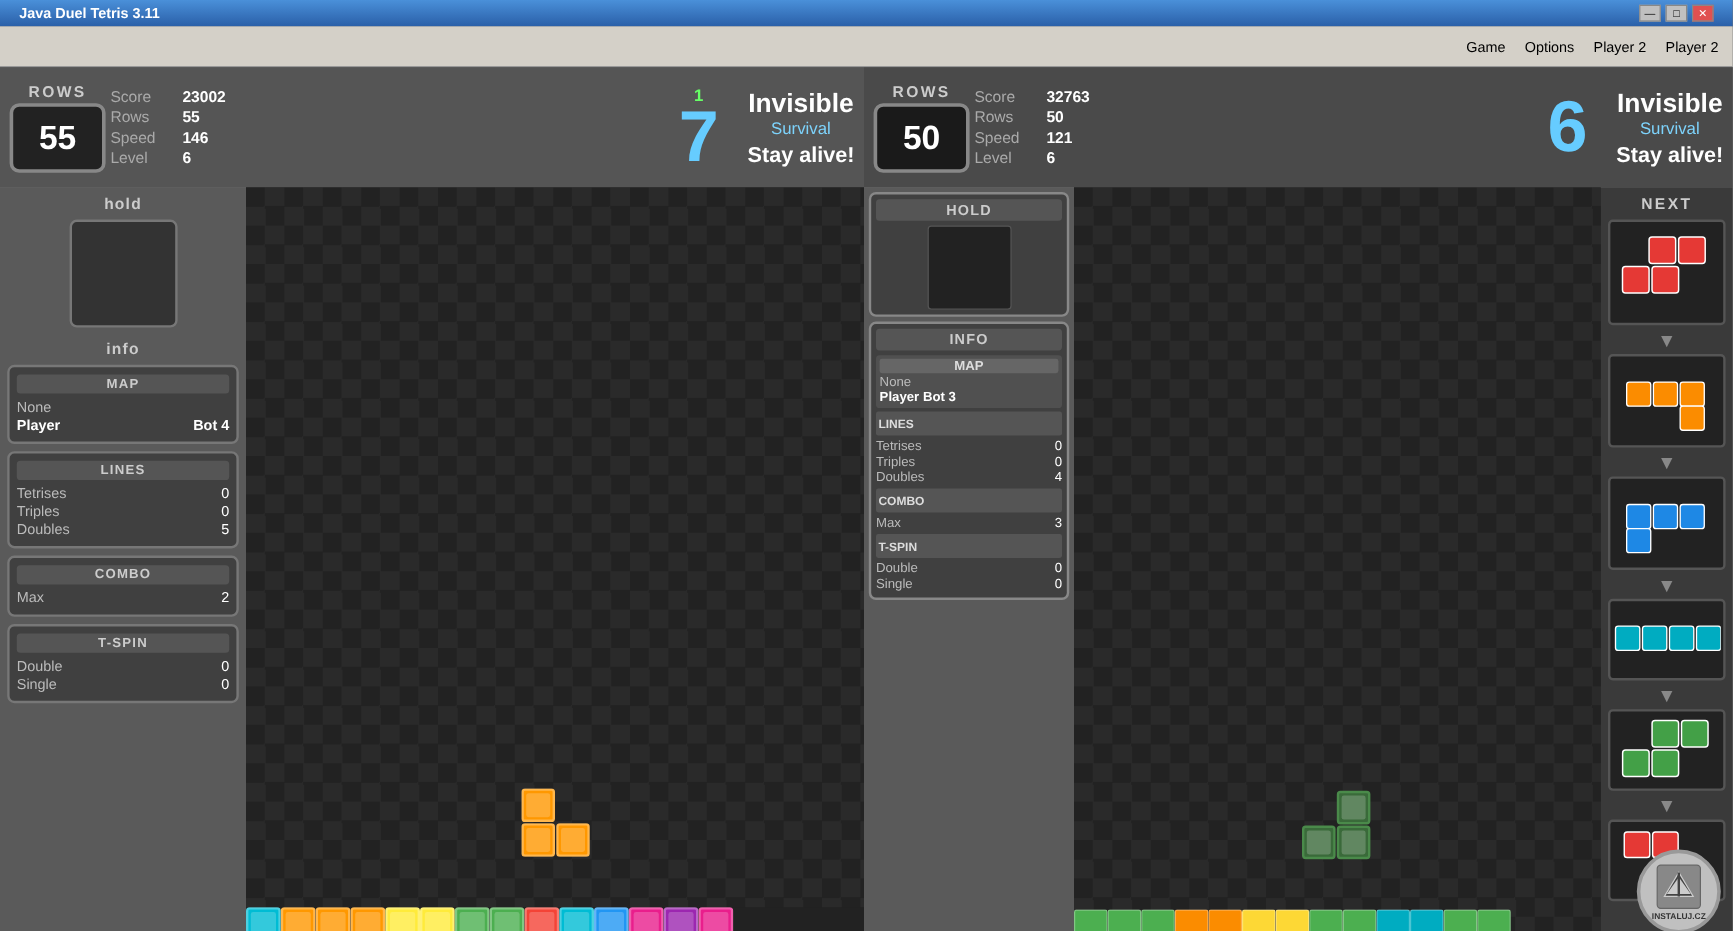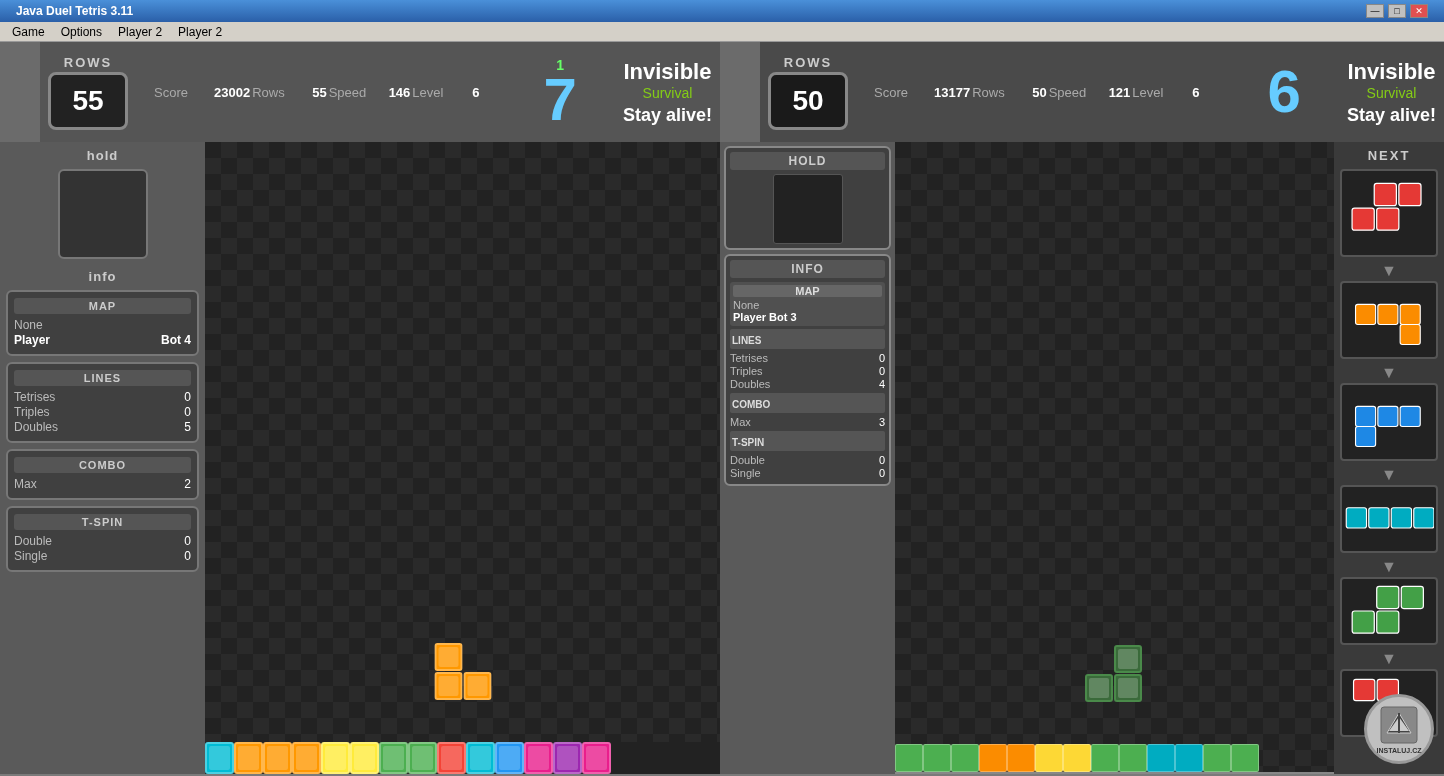--- a/index.html
+++ b/index.html
@@ -40,26 +40,27 @@
       display: flex;
       align-items: center;
       justify-content: center;
       cursor: pointer;
     }
     #titlebar .win-btn.close { background: #e05050; color: white; }
 
     
     #menubar {
       width: 100%;
-      height: 20px;
+      height: 34px;
       background: #d4d0c8;
       display: flex;
       align-items: center;
       padding: 0 4px;
       border-bottom: 1px solid #999;
+      justify-content: flex-end;
     }
     .menu-item {
       padding: 2px 8px;
       font-size: 12px;
       color: #000;
       cursor: pointer;
     }
 
     
     #main {
@@ -86,22 +87,21 @@
       flex-direction: column;
     }
 
     
     .stats-header {
       height: 100px;
       background: #555;
       display: flex;
       align-items: center;
       padding: 8px;
-      gap: 26px;
-      margin-left: 40px;
+      gap: 4px;
     }
 
     .rows-box {
       display: flex;
       flex-direction: column;
       align-items: center;
     }
     .rows-label {
       color: #ccc;
       font-size: 13px;
@@ -120,42 +120,42 @@
       height: 58px;
       display: flex;
       align-items: center;
       justify-content: center;
       margin-top: 2px;
     }
 
     .stats-numbers {
       flex: 1;
       display: flex;
-      flex-direction: row;
+      flex-direction: column;
       gap: 2px;
       font-size: 13px;
     }
     .stat-row {
       display: flex;
       gap: 8px;
     }
     .stat-label { color: #aaa; width: 52px; }
     .stat-value { color: white; font-weight: bold; }
 
     .mode-display {
       text-align: center;
       padding-left: 20px;
     }
     .mode-title {
       color: white;
       font-size: 22px;
       font-weight: bold;
     }
     .mode-subtitle {
-      color: #84cc16;
+      color: #7dd3fc;
       font-size: 14px;
     }
     .mode-msg {
       color: white;
       font-size: 18px;
       font-weight: bold;
       margin-top: 4px;
     }
 
     
@@ -498,21 +498,21 @@
   <div id="player2-area">
 
     <div class="stats-header" style="background:#4a4a4a;">
       <div class="rows-box">
         <span class="rows-label">ROWS</span>
         <div class="rows-value" style="font-size:28px;background:#1a1a1a;">50</div>
       </div>
       <div class="stats-numbers">
         <div class="stat-row">
           <span class="stat-label">Score</span>
-          <span class="stat-value">13177</span>
+          <span class="stat-value">32763</span>
         </div>
         <div class="stat-row">
           <span class="stat-label">Rows</span>
           <span class="stat-value">50</span>
         </div>
         <div class="stat-row">
           <span class="stat-label">Speed</span>
           <span class="stat-value">121</span>
         </div>
         <div class="stat-row">

